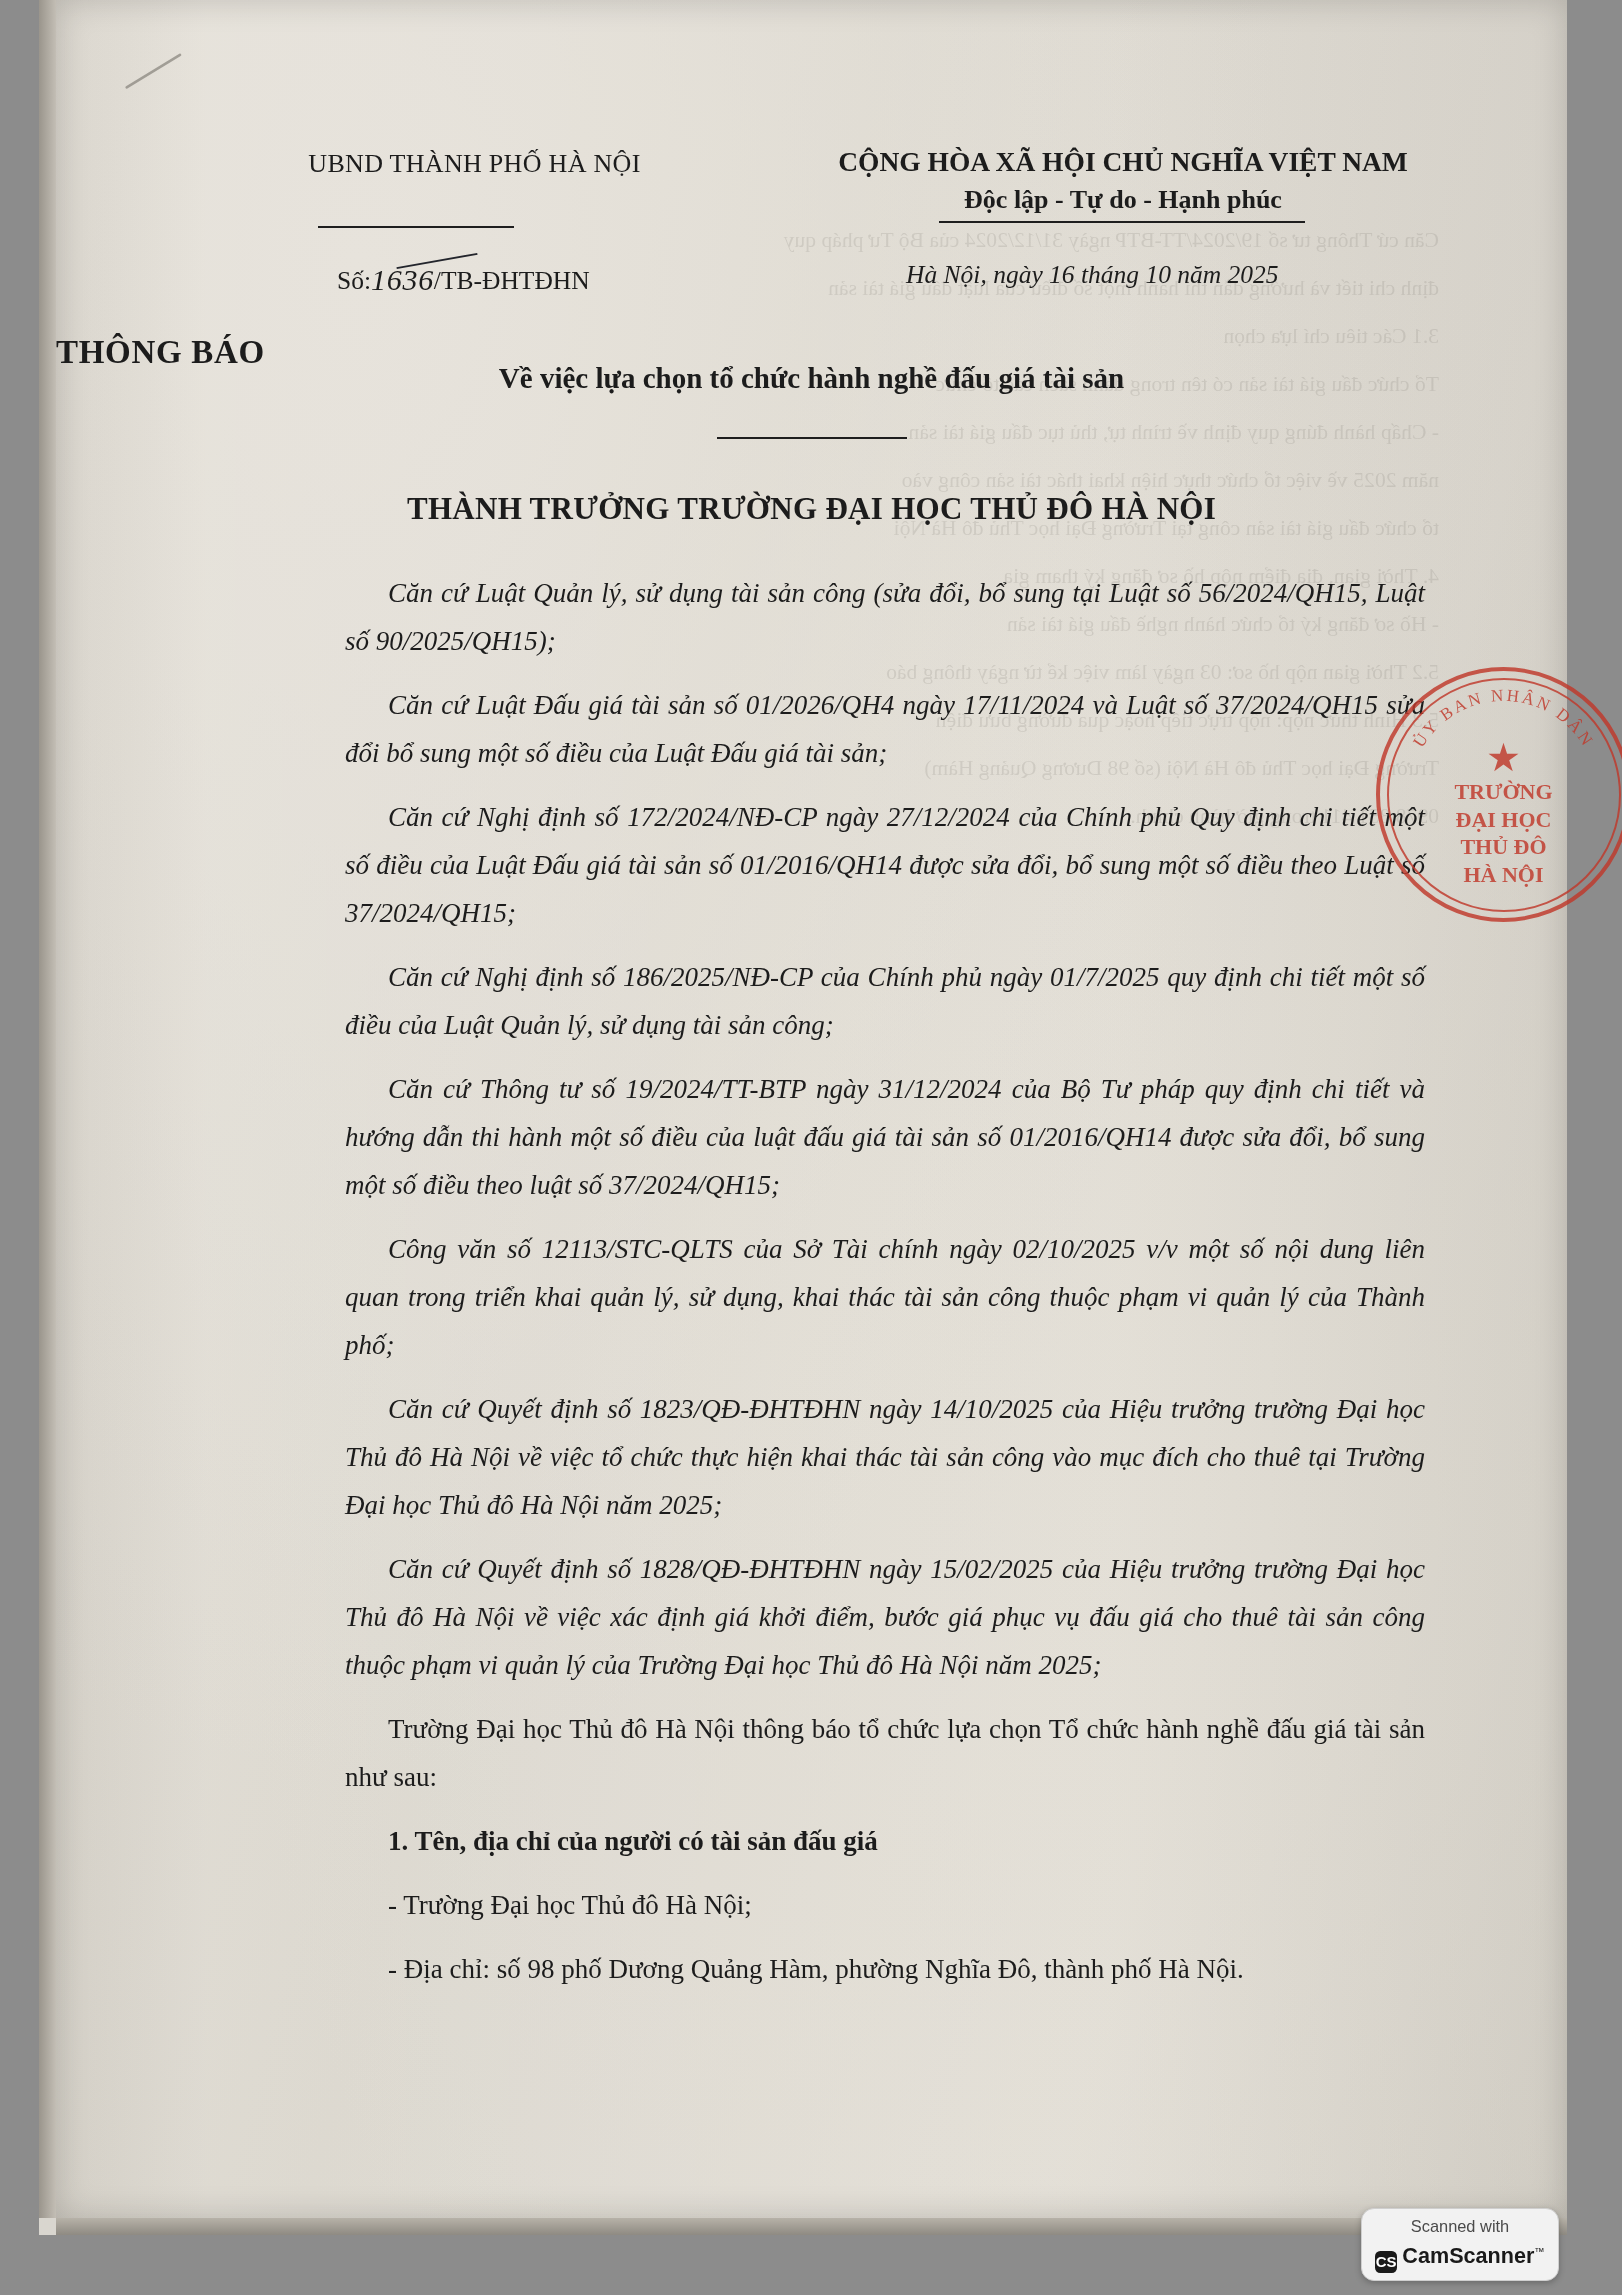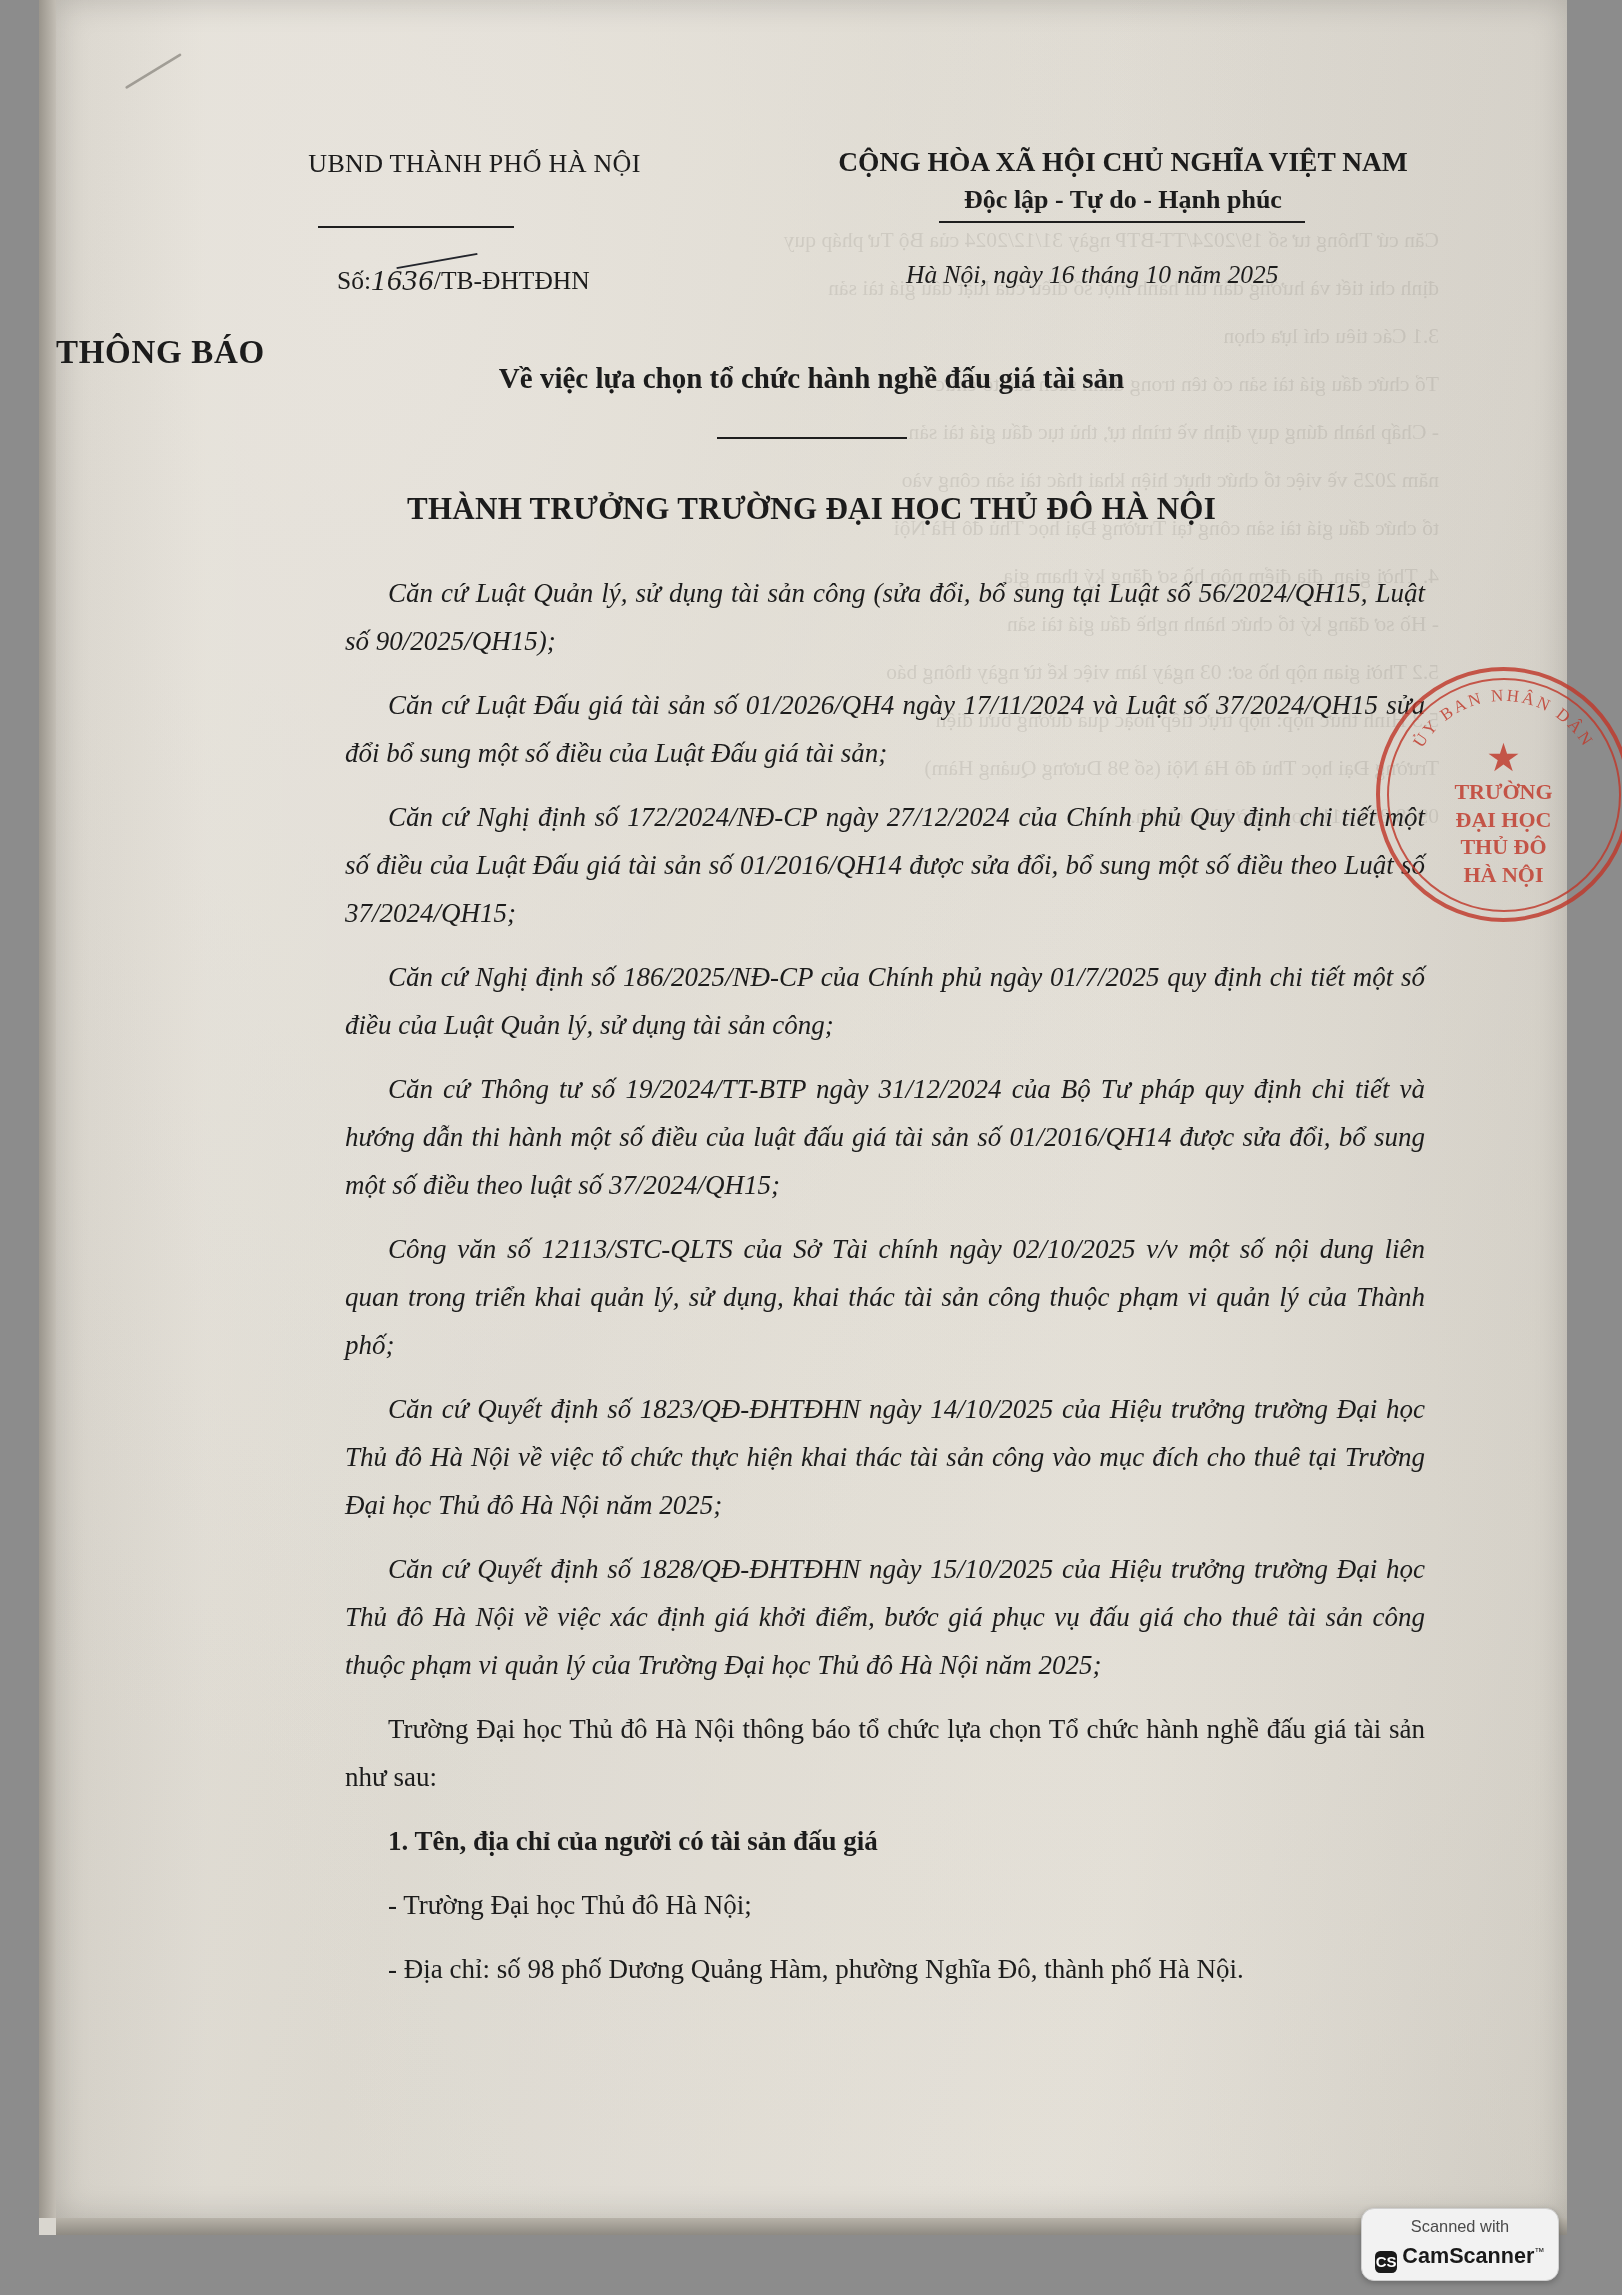--- a/index.html
+++ b/index.html
@@ -342,21 +342,21 @@
     <div class="blk org-line">THÀNH TRƯỞNG TRƯỜNG ĐẠI HỌC THỦ ĐÔ HÀ NỘI</div>
 
     <div id="body-text">
       <p class="it">Căn cứ Luật Quản lý, sử dụng tài sản công (sửa đổi, bổ sung tại Luật số 56/2024/QH15, Luật số 90/2025/QH15);</p>
       <p class="it">Căn cứ Luật Đấu giá tài sản số 01/2026/QH4 ngày 17/11/2024 và Luật số 37/2024/QH15 sửa đổi bổ sung một số điều của Luật Đấu giá tài sản;</p>
       <p class="it">Căn cứ Nghị định số 172/2024/NĐ-CP ngày 27/12/2024 của Chính phủ Quy định chi tiết một số điều của Luật Đấu giá tài sản số 01/2016/QH14 được sửa đổi, bổ sung một số điều theo Luật số 37/2024/QH15;</p>
       <p class="it">Căn cứ Nghị định số 186/2025/NĐ-CP của Chính phủ ngày 01/7/2025 quy định chi tiết một số điều của Luật Quản lý, sử dụng tài sản công;</p>
       <p class="it">Căn cứ Thông tư số 19/2024/TT-BTP ngày 31/12/2024 của Bộ Tư pháp quy định chi tiết và hướng dẫn thi hành một số điều của luật đấu giá tài sản số 01/2016/QH14 được sửa đổi, bổ sung một số điều theo luật số 37/2024/QH15;</p>
       <p class="it">Công văn số 12113/STC-QLTS của Sở Tài chính ngày 02/10/2025 v/v một số nội dung liên quan trong triển khai quản lý, sử dụng, khai thác tài sản công thuộc phạm vi quản lý của Thành phố;</p>
       <p class="it">Căn cứ Quyết định số 1823/QĐ-ĐHTĐHN ngày 14/10/2025 của Hiệu trưởng trường Đại học Thủ đô Hà Nội về việc tổ chức thực hiện khai thác tài sản công vào mục đích cho thuê tại Trường Đại học Thủ đô Hà Nội năm 2025;</p>
-      <p class="it">Căn cứ Quyết định số 1828/QĐ-ĐHTĐHN ngày 15/10/2025 của Hiệu trưởng trường Đại học Thủ đô Hà Nội về việc xác định giá khởi điểm, bước giá phục vụ đấu giá cho thuê tài sản công thuộc phạm vi quản lý của Trường Đại học Thủ đô Hà Nội năm 2025;</p>
+      <p class="it">Căn cứ Quyết định số 1828/QĐ-ĐHTĐHN ngày 15/02/2025 của Hiệu trưởng trường Đại học Thủ đô Hà Nội về việc xác định giá khởi điểm, bước giá phục vụ đấu giá cho thuê tài sản công thuộc phạm vi quản lý của Trường Đại học Thủ đô Hà Nội năm 2025;</p>
       <p class="pl">Trường Đại học Thủ đô Hà Nội thông báo tổ chức lựa chọn Tổ chức hành nghề đấu giá tài sản như sau:</p>
       <p class="bold-head">1. Tên, địa chỉ của người có tài sản đấu giá</p>
       <p class="dash">- Trường Đại học Thủ đô Hà Nội;</p>
       <p class="dash">- Địa chỉ: số 98 phố Dương Quảng Hàm, phường Nghĩa Đô, thành phố Hà Nội.</p>
     </div>
 
     <div id="seal">
       <div class="ring"></div>
       <div class="ring2"></div>
       <svg class="arc-text" viewBox="0 0 390 390" style="font-size:25px">

